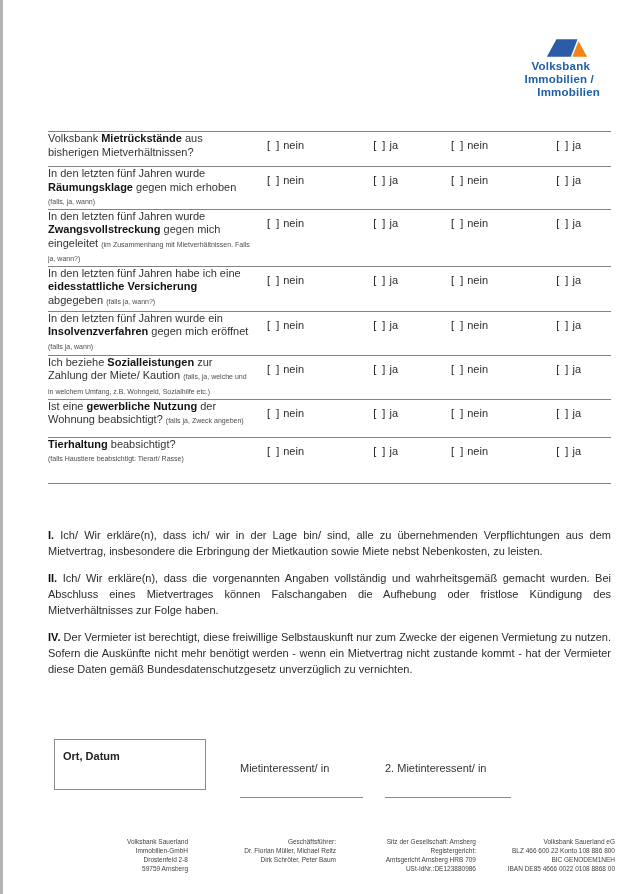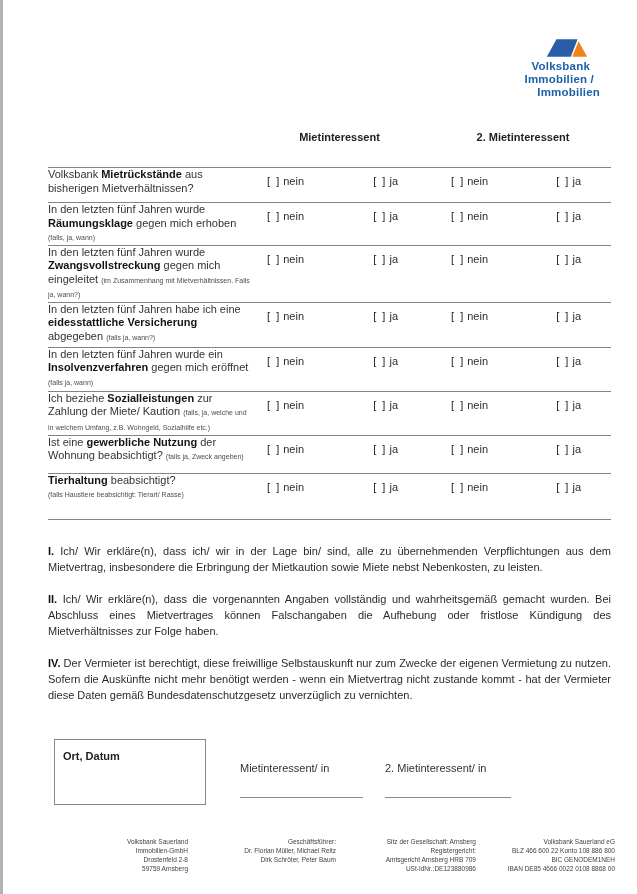--- a/index.html
+++ b/index.html
@@ -24,24 +24,24 @@
   td.a2{border-left-width:1px; border-right-width:1px;}
   .seg-b{font-weight:bold; color:#141414;}
   .seg-s{font-size:7px; color:#4d4d4d;}
   .seg-sb{display:block; font-size:7px; color:#4d4d4d; margin-top:1px;}
   .ansflex{display:flex; justify-content:space-between; padding:7px 30px 0 16px; font-size:11px; color:#2d2d2d;}
   .cbgrp{white-space:pre;}
   .cb-box{white-space:pre; color:#222;}
   .cb-label{margin-left:4px;}
   
   .clauses{position:absolute; top:527px; left:45px; width:563px;}
-  .clause{font-size:11px; line-height:16px; text-align:justify; margin:16px 0 11px 0; color:#2b2b2b;}
+  .clause{font-size:11px; line-height:16px; text-align:justify; margin:0 0 11px 0; color:#2b2b2b;}
   .clause .num{font-weight:bold; color:#111;}
   
-  .ortbox{position:absolute; left:51px; top:739px; width:152px; height:66px; border:1px solid #8a8a8a; box-sizing:border-box; padding:6px 0 0 8px;}
+  .ortbox{position:absolute; left:51px; top:739px; width:152px; height:51px; border:1px solid #8a8a8a; box-sizing:border-box; padding:6px 0 0 8px;}
   .ortbox .lbl{font-size:11px; font-weight:bold; color:#222;}
   .siglabel{position:absolute; top:762px; font-size:11px; color:#333;}
   .sl1{left:237px;} .sl2{left:382px;}
   .sigline{position:absolute; top:797px; border-top:1px solid #8b8b8b; height:0;}
   .sg1{left:237px; width:123px;} .sg2{left:382px; width:126px;}
   
   .fcol{position:absolute; top:837px; font-size:6.5px; line-height:9px; color:#3f3f3f; text-align:right;}
   .fc1{left:45px; width:140px;} .fc2{left:193px; width:140px;}
   .fc3{left:341px; width:132px;} .fc4{left:481px; width:131px;}
 </style>
@@ -61,26 +61,20 @@
   </div>
 
   <table class="selftable">
     <colgroup>
         <col style="width:203px">
         <col style="width:177px">
         <col style="width:7px">
         <col style="width:176px">
       </colgroup>
     <tbody>
-        <tr style="height:36px">
-      <td></td>
-      <td class="h">Mietinteressent</td>
-      <td></td>
-      <td class="h">2. Mietinteressent</td>
-    </tr>
     <tr class="body first" style="height:36px">
       <td class="q"><span>Volksbank </span><span class="seg-b">Mietrückstände</span><span> aus bisherigen Mietverhältnissen?</span></td>
       <td class="a1">
             <div class="ansflex">
               <span class="cbgrp"><span class="cb-box">[  ]</span><span class="cb-label">nein</span></span>
               <span class="cbgrp"><span class="cb-box">[  ]</span><span class="cb-label">ja</span></span>
             </div>
           </td>
           <td></td>
       <td class="a2">

